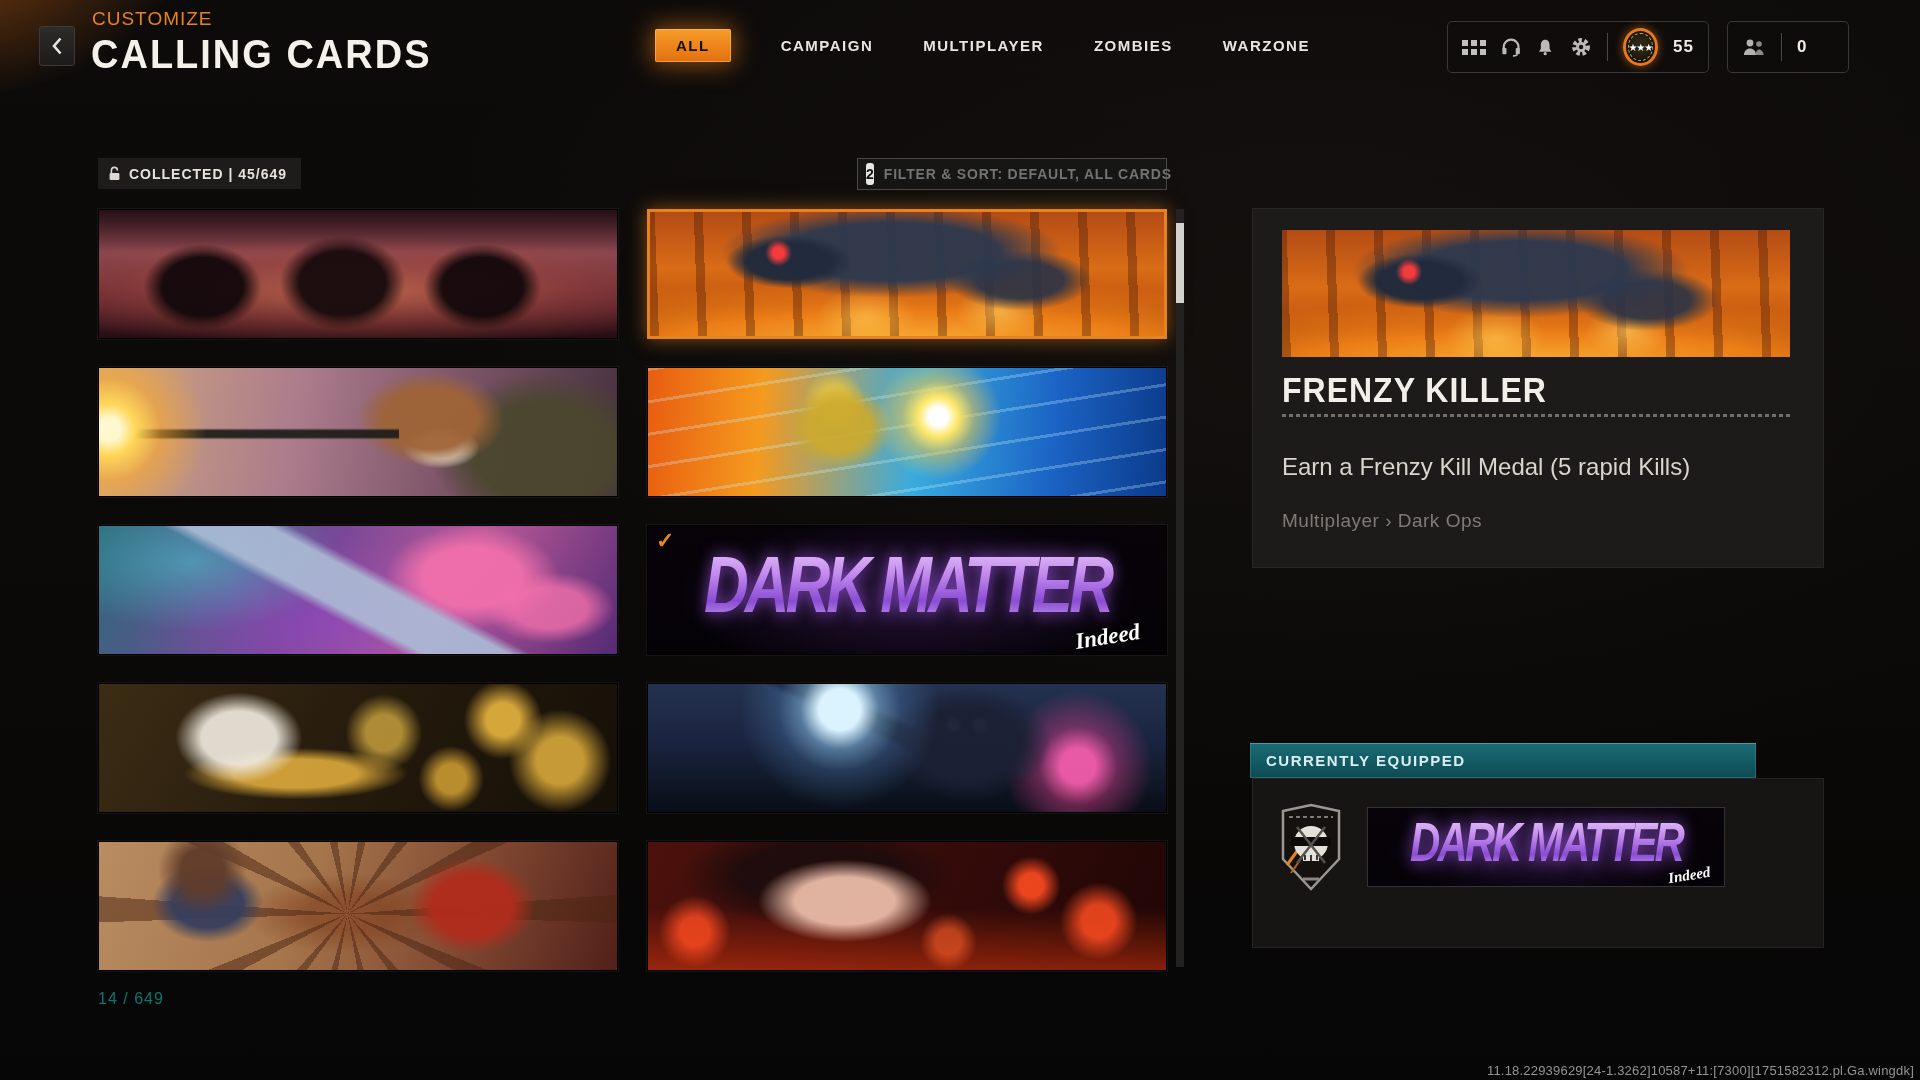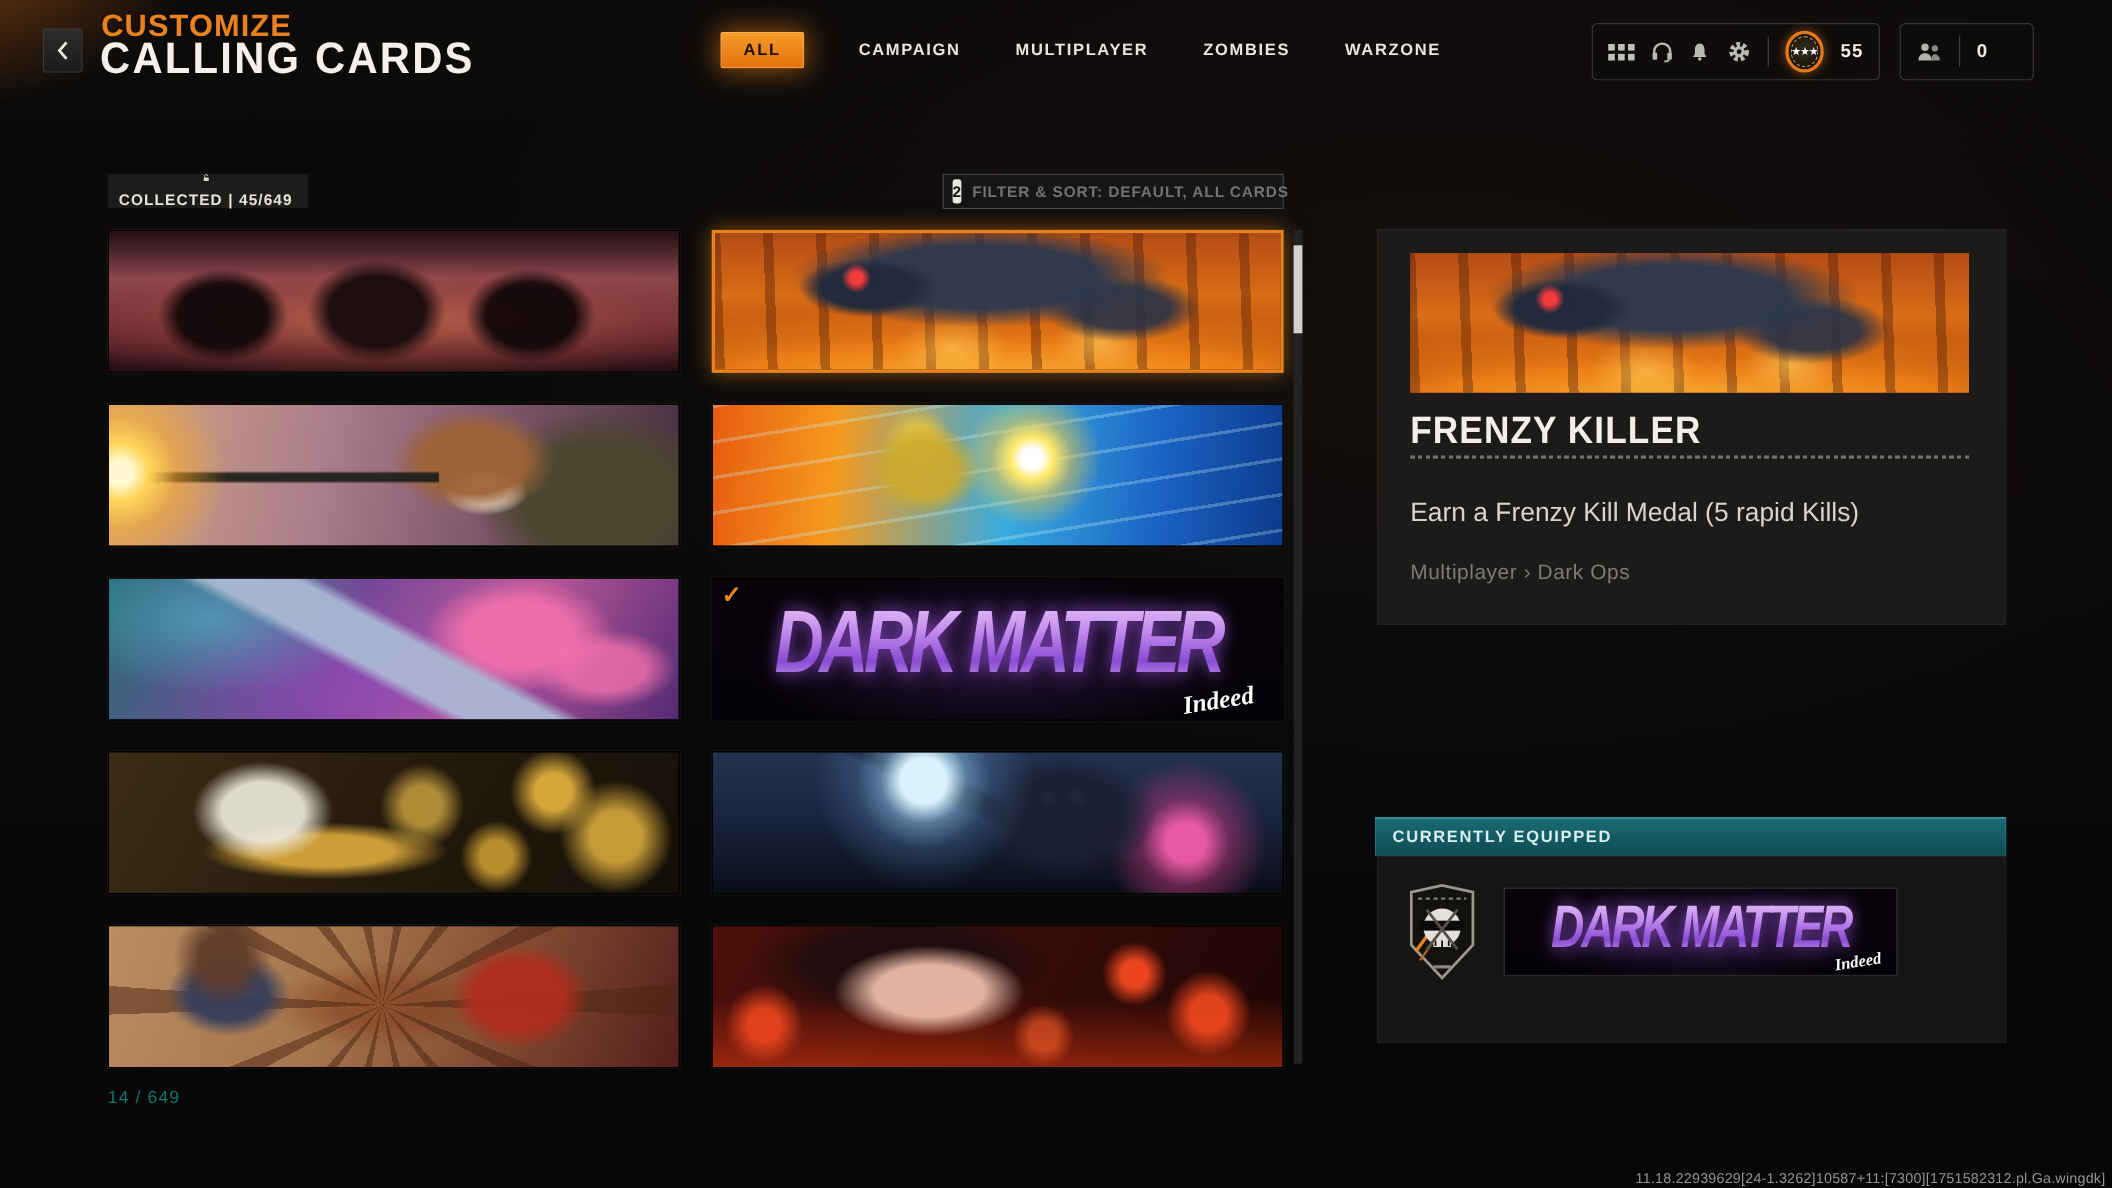--- a/index.html
+++ b/index.html
@@ -8,40 +8,40 @@
     font-family:"Liberation Sans", sans-serif;
     background:
       radial-gradient(340px 240px at -50px -70px, rgba(236,116,22,.55), rgba(236,116,22,0) 70%),
       radial-gradient(1300px 700px at 68% 30%, rgba(34,28,24,.35), rgba(0,0,0,0) 70%),
       linear-gradient(180deg,#0d0b0a 0%, #0a0908 60%, #070606 100%);
     color:#eee; position:relative;
   }
 
   
   .back-btn{position:absolute;left:39px;top:26px;width:36px;height:40px;background:linear-gradient(180deg,#2e2c2a,#1d1b1a);border:1px solid #3c3a38;border-radius:3px;display:flex;align-items:center;justify-content:center;cursor:pointer;}
-  .kicker{position:absolute;left:92px;top:8px;font-size:28px;font-weight:bold;letter-spacing:1px;color:#e8821e;text-align:center;}
+  .kicker{position:absolute;left:92px;top:8px;font-size:19px;font-weight:normal;letter-spacing:1px;color:#e8821e;text-align:center;}
   .page-title{position:absolute;left:91px;top:32px;font-size:38px;font-weight:bold;letter-spacing:2px;color:#f4f1ea;transform:scaleY(1.05);transform-origin:left top;}
 
   .tabs{position:absolute;left:655px;top:27px;height:36px;display:flex;align-items:center;gap:50px;}
   .tab{font-size:15px;font-weight:bold;letter-spacing:1.5px;color:#e9e6e0;cursor:pointer;white-space:nowrap;}
   .tab.active{background:linear-gradient(180deg,#f79c2a,#e2700d);color:#181006;padding:8px 21px;border-radius:2px;box-shadow:0 0 24px 3px rgba(240,130,24,.55), inset 0 0 0 1px rgba(255,200,120,.5);}
 
   .hud-box{position:absolute;top:21px;height:52px;border:1px solid #3a3836;border-radius:5px;background:rgba(14,12,11,.55);display:flex;align-items:center;padding:0 14px;gap:15px;}
   .hud-box.left{left:1447px;width:262px;}
   .hud-box.right{left:1727px;width:122px;}
   .vdiv{width:1px;height:28px;background:#4a4846;}
   .grid-icon{display:grid;grid-template-columns:repeat(3,6px);grid-template-rows:repeat(2,6px);gap:3px;}
   .grid-icon i{background:#c2c0bc;display:block;}
   .hud-num{font-size:17px;font-weight:bold;color:#efece6;letter-spacing:1px;}
   .emblem{width:38px;height:38px;border-radius:50%;border:3px solid #e8791a;box-shadow:0 0 10px rgba(232,121,26,.6);background:radial-gradient(circle at 50% 45%, #2c2618 25%, #120e08 80%);display:flex;align-items:center;justify-content:center;position:relative;}
   .emblem .ring{position:absolute;inset:2px;border-radius:50%;border:1px dashed #c9a54d;}
   .emblem .stars{font-size:10px;color:#fff;letter-spacing:-1px;}
 
   
-  .collected{position:absolute;left:98px;top:158px;height:31px;background:rgba(46,44,42,.55);display:flex;align-items:center;gap:8px;padding:0 14px 0 10px;font-size:14px;font-weight:bold;letter-spacing:1px;color:#e6e3dd;flex-direction:column;}
+  .collected{position:absolute;left:98px;top:158px;height:31px;background:rgba(46,44,42,.55);display:flex;align-items:center;gap:8px;padding:0 14px 0 10px;font-size:14px;font-weight:bold;letter-spacing:1px;color:#e6e3dd;}
   .filterbar{position:absolute;left:857px;top:158px;width:310px;height:32px;background:rgba(24,23,22,.85);border:1px solid #4a4846;display:flex;align-items:center;gap:10px;padding:0 8px;}
   .keycap{width:22px;height:22px;background:#e9e7e2;color:#141210;border-radius:3px;font-size:14px;font-weight:bold;display:flex;align-items:center;justify-content:center;}
   .filter-label{font-size:14px;font-weight:bold;letter-spacing:.8px;color:#737373;white-space:nowrap;}
 
   
   .grid{position:absolute;left:98px;top:209px;width:1069px;display:grid;grid-template-columns:520px 520px;column-gap:29px;row-gap:28px;}
   .card{width:520px;height:130px;position:relative;border:1px solid #000;box-shadow:0 0 0 1px rgba(60,55,50,.25);cursor:pointer;overflow:hidden;}
   .card.selected{border:3px solid #e8821e;box-shadow:0 0 18px rgba(232,130,30,.55);}
   .card-check{position:absolute;left:8px;top:2px;color:#e8881e;font-size:22px;font-weight:bold;text-shadow:0 1px 2px #000;z-index:3;}
 
@@ -135,21 +135,21 @@
   
   .details{position:absolute;left:1252px;top:208px;width:572px;height:360px;background:#1d1b19;box-shadow:inset 0 0 0 1px #282624;}
   .preview{position:absolute;left:30px;top:22px;width:508px;height:127px;}
   .detail-title{position:absolute;left:30px;top:163px;font-size:32px;font-weight:bold;letter-spacing:1px;color:#f2efe9;transform:scaleY(1.08);transform-origin:left top;}
   .detail-divider{position:absolute;left:30px;top:206px;width:510px;height:3px;
     background:repeating-linear-gradient(90deg,#8e8b85 0 4px, rgba(0,0,0,0) 4px 7px);opacity:.75;}
   .detail-desc{position:absolute;left:30px;top:245px;font-size:24px;color:#d9d5cd;}
   .detail-category{position:absolute;left:30px;bottom:36px;font-size:19px;color:#7e7b75;letter-spacing:.5px;}
 
   
-  .equip-header{position:absolute;left:1250px;top:743px;width:574px;height:35px;background:linear-gradient(180deg,#1c6b74 0%, #135a63 55%, #0f4a52 100%);box-shadow:inset 0 1px 0 #3ba0aa, inset 0 0 0 1px rgba(70,160,170,.35);display:flex;align-items:center;}
+  .equip-header{position:absolute;left:1250px;top:743px;width:506px;height:35px;background:linear-gradient(180deg,#1c6b74 0%, #135a63 55%, #0f4a52 100%);box-shadow:inset 0 1px 0 #3ba0aa, inset 0 0 0 1px rgba(70,160,170,.35);display:flex;align-items:center;}
   .equip-header span{margin-left:16px;font-size:15px;font-weight:bold;letter-spacing:1.5px;color:#d9eef0;}
   .equip-body{position:absolute;left:1252px;top:778px;width:572px;height:170px;background:#171513;box-shadow:inset 0 0 0 1px #262422;}
   .equip-emblem{position:absolute;left:25px;top:25px;width:68px;height:88px;}
   .equip-card{position:absolute;left:116px;top:30px;width:356px;height:78px;box-shadow:0 0 0 1px #34323a;}
   .equip-card .dm-title{font-size:42px;letter-spacing:-3px;}
   .equip-card .dm-indeed{font-size:15px;right:14px;bottom:2px;}
 
   .version{position:absolute;right:6px;bottom:2px;font-size:13px;color:#969390;letter-spacing:.2px;}
 
   svg{display:block;}

